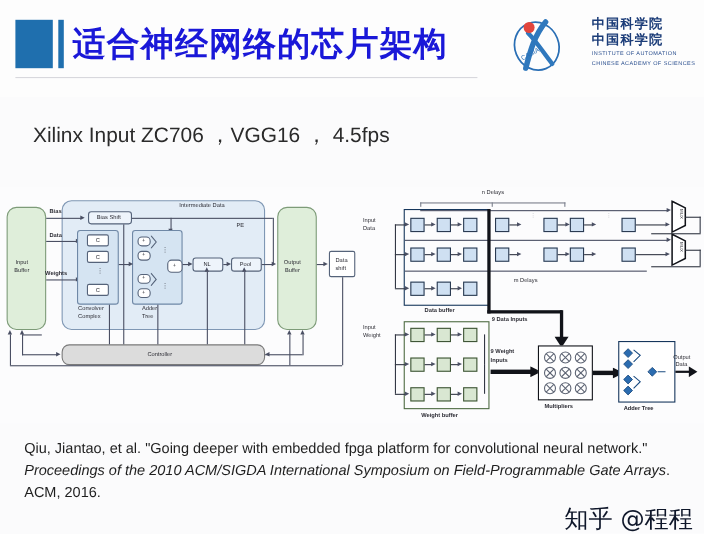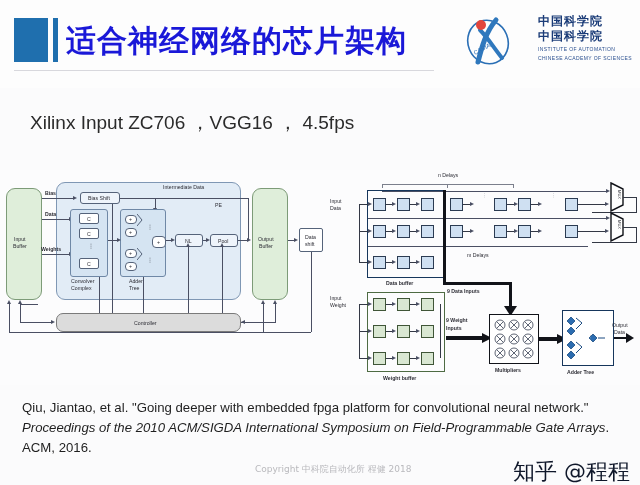--- a/index.html
+++ b/index.html
@@ -462,15 +462,14 @@
       </svg>
       <div class="lbl" style="left:612px;top:152px;">Output</div>
       <div class="lbl" style="left:614px;top:159px;">Data</div>
     </div>
   </div>
 
   <div class="caption">
     <span>Qiu, Jiantao, et al. "Going deeper with embedded fpga platform for convolutional neural network." </span><i>Proceedings of the 2010 ACM/SIGDA International Symposium on Field-Programmable Gate Arrays</i><span>. ACM, 2016.</span>
   </div>
 
-  <div class="wm-center">Copyright 中科院自动化所 程健 2018</div>
   <div class="wm-zhihu">知乎 @程程</div>
 </div>
 
 </body></html>

